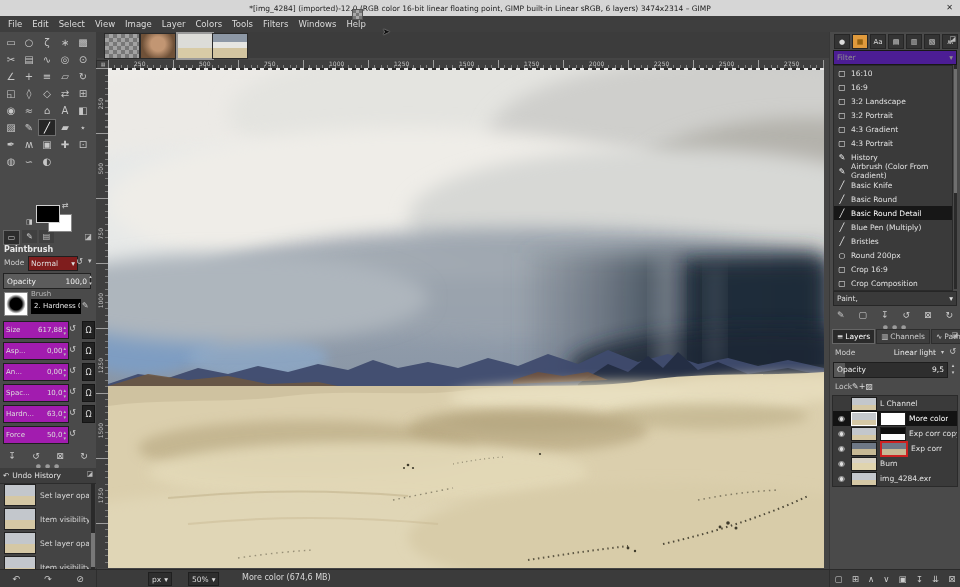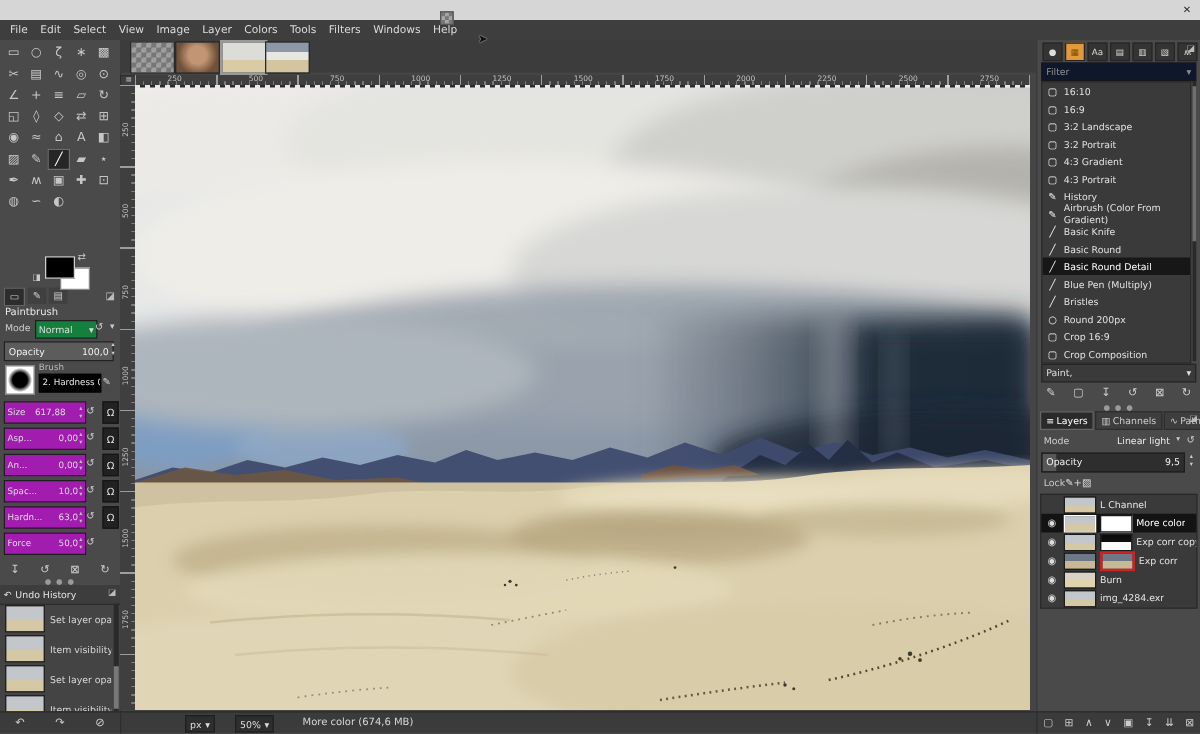--- a/index.html
+++ b/index.html
@@ -21,24 +21,24 @@
   .tool-cell.selected{background:#262626;border:1px solid #6e6e6e;color:#fff}
   .fgbg{position:absolute;top:170px;left:0;width:96px;height:28px}
   .sw-black{position:absolute;left:36px;top:3px;width:22px;height:16px;background:#000;border:1px solid #cfcfcf;z-index:2}
   .sw-white{position:absolute;left:48px;top:12px;width:22px;height:16px;background:#fff;border:1px solid #888;z-index:1}
   .sw-swap{position:absolute;left:62px;top:-1px;font-size:8px;color:#ccc}
   .sw-mini{position:absolute;left:26px;top:16px;font-size:7px;color:#ccc}
   .docktabs{position:absolute;top:198px;left:0;width:96px;height:14px;display:flex;gap:2px;padding-left:3px}
   .docktab{width:15px;height:13px;display:flex;align-items:center;justify-content:center;font-size:8px;color:#ccc;background:#404040}
   .docktab.selected{background:#2d2d2d;border:1px solid #666}
   .docktab-menu{position:absolute;right:4px;top:0;font-size:8px;color:#bbb}
-  .tooltitle{position:absolute;top:213px;left:4px;font-size:8px;font-weight:normal;color:#e8e8e8}
+  .tooltitle{position:absolute;top:213px;left:4px;font-size:8px;font-weight:bold;color:#e8e8e8}
   .mode-row{position:absolute;top:224px;left:0;width:96px;height:15px}
   .mode-label{position:absolute;left:4px;top:2px;font-size:7.5px;color:#ccc}
-  .mode-combo{position:absolute;left:28px;top:0;width:44px;height:13px;background:#15803d;border:1px solid #1f1f1f;
+  .mode-combo{position:absolute;left:28px;top:0;width:44px;height:13px;background:#7f1d1d;border:1px solid #1f1f1f;
               font-size:7.5px;color:#ddd;display:flex;align-items:center;justify-content:space-between;padding:0 2px}
   .mode-reset{position:absolute;left:76px;top:1px;font-size:8px;color:#ccc}
   .mode-chev{position:absolute;left:88px;top:1px;font-size:7px;color:#ccc}
   .opacity-row{position:absolute;top:241px;left:3px;width:80px;height:14px;background:#5c5c5c;border:1px solid #222;
                display:flex;align-items:center;justify-content:space-between;padding:0 3px;font-size:7.5px;color:#f0f0f0}
   .spin{position:absolute;right:1px;top:241px;width:9px;height:14px;font-size:5px;color:#ccc;display:flex;flex-direction:column;align-items:center;line-height:7px}
   .brush-block{position:absolute;top:258px;left:0;width:96px;height:28px}
   .brush-tile{position:absolute;left:4px;top:2px;width:22px;height:22px;background:radial-gradient(circle,#000 0 38%,#fff 62%);border:1px solid #888}
   .brush-cap{position:absolute;left:31px;top:0;font-size:7px;color:#b9b9b9}
   .brush-name{position:absolute;left:31px;top:9px;width:46px;height:13px;background:#000000;border:1px solid #000;
@@ -90,21 +90,21 @@
       background-size:100% 100%,3px 100%;background-position:0 0,100% 0;background-repeat:no-repeat}
   .vruler .rlabel{position:absolute;left:1px;font-size:6px;color:#c2c2c2;writing-mode:vertical-rl;transform:rotate(180deg)}
   .canvas-img{position:absolute;top:68px;left:108px;width:716px;height:500px;background:#9aa3af}
   .canvas-img svg{display:block}
   
   .rightcol{position:absolute;top:32px;right:0;width:130px;bottom:17px;background:#4a4a4a;border-left:1px solid #383838}
   .rtabs{position:absolute;top:2px;left:4px;height:14px;display:flex;gap:2px}
   .rtab{width:14px;height:13px;background:#343434;border:1px solid #262626;display:flex;align-items:center;justify-content:center;font-size:7px;color:#ddd}
   .rtab.accent{background:#e09a3c;color:#7a4d00}
   .rtab-menu{position:absolute;right:4px;top:3px;font-size:7px;color:#bbb}
-  .filter-combo{position:absolute;top:18px;left:3px;right:3px;height:13px;background:#0f172a;border:1px solid #181818;
+  .filter-combo{position:absolute;top:18px;left:3px;right:3px;height:13px;background:#4c1d95;border:1px solid #181818;
                 display:flex;align-items:center;justify-content:space-between;padding:0 3px;font-size:7.5px;color:#8f8f8f}
   .preset-list{position:absolute;top:33px;left:3px;right:7px;height:224px;background:#3a3a3a;border:1px solid #2a2a2a;overflow:hidden}
   .preset-item{height:14px;display:flex;align-items:center;gap:4px;padding-left:3px;font-size:7.5px;color:#e0e0e0}
   .preset-item.selected{background:#171717;color:#fff}
   .preset-icon{width:10px;text-align:center;font-size:8px;color:#eee;flex:none}
   .preset-scroll{position:absolute;top:33px;right:3px;width:3px;height:224px;background:#2a2a2a}
   .preset-scroll .thumb{position:absolute;top:2%;height:55%;width:3px;background:#6f6f6f}
   .cat-combo{position:absolute;top:259px;left:3px;right:3px;height:13px;background:#3a3a3a;border:1px solid #262626;
              display:flex;align-items:center;justify-content:space-between;padding:0 3px;font-size:7.5px;color:#ddd}
   .preset-toolbar{position:absolute;top:275px;left:0;right:0;height:15px;display:flex;justify-content:space-around;align-items:center;font-size:9px;color:#ccc}
@@ -145,20 +145,21 @@
   .white{background:#fff}
   .bw{background:linear-gradient(#0d0d0d 0 50%,#fbfbfb 50%)}
   .checker{background-color:#777;background-image:linear-gradient(45deg,#a2a2a2 25%,transparent 25% 75%,#a2a2a2 75%),linear-gradient(45deg,#a2a2a2 25%,transparent 25% 75%,#a2a2a2 75%);background-position:0 0,4px 4px;background-size:8px 8px}
   .portrait{background:radial-gradient(circle at 50% 42%,#c29673 0 32%,#6f5138 72%)}
   .cursor{position:absolute;top:26px;left:382px;z-index:50;font-size:10px;color:#111;text-shadow:0 0 1px #fff}
 </style>
 </head>
 <body>
 
 <div class="titlebar">
+  <span>*[img_4284] (imported)-12.0 (RGB color 16-bit linear floating point, GIMP built-in Linear sRGB, 6 layers) 3474x2314 – GIMP</span>
   <span class="title-close">✕</span>
 </div>
 
 <div class="menubar">
 
 <span class="menu-item">File</span>
     <span class="menu-item">Edit</span>
     <span class="menu-item">Select</span>
     <span class="menu-item">View</span>
     <span class="menu-item">Image</span>
@@ -254,21 +255,21 @@
     <span class="brush-cap">Brush</span>
     <span class="brush-name">2. Hardness 0</span>
     <span class="brush-edit">✎</span>
   </div>
 
   <div class="sliders">
 
       <div class="slider-row">
         <span class="slider-box">
           <span>Size</span>
-          <span style="display:flex;align-items:center;gap:11px">
+          <span style="display:flex;align-items:center;gap:1px">
             <span>617,88</span>
             <span class="slider-spin">▴<br>▾</span>
           </span>
         </span>
         <span class="slider-reset">↺</span>
         <span class="slider-link">Ω</span>
       </div>
 
       <div class="slider-row">
         <span class="slider-box">

